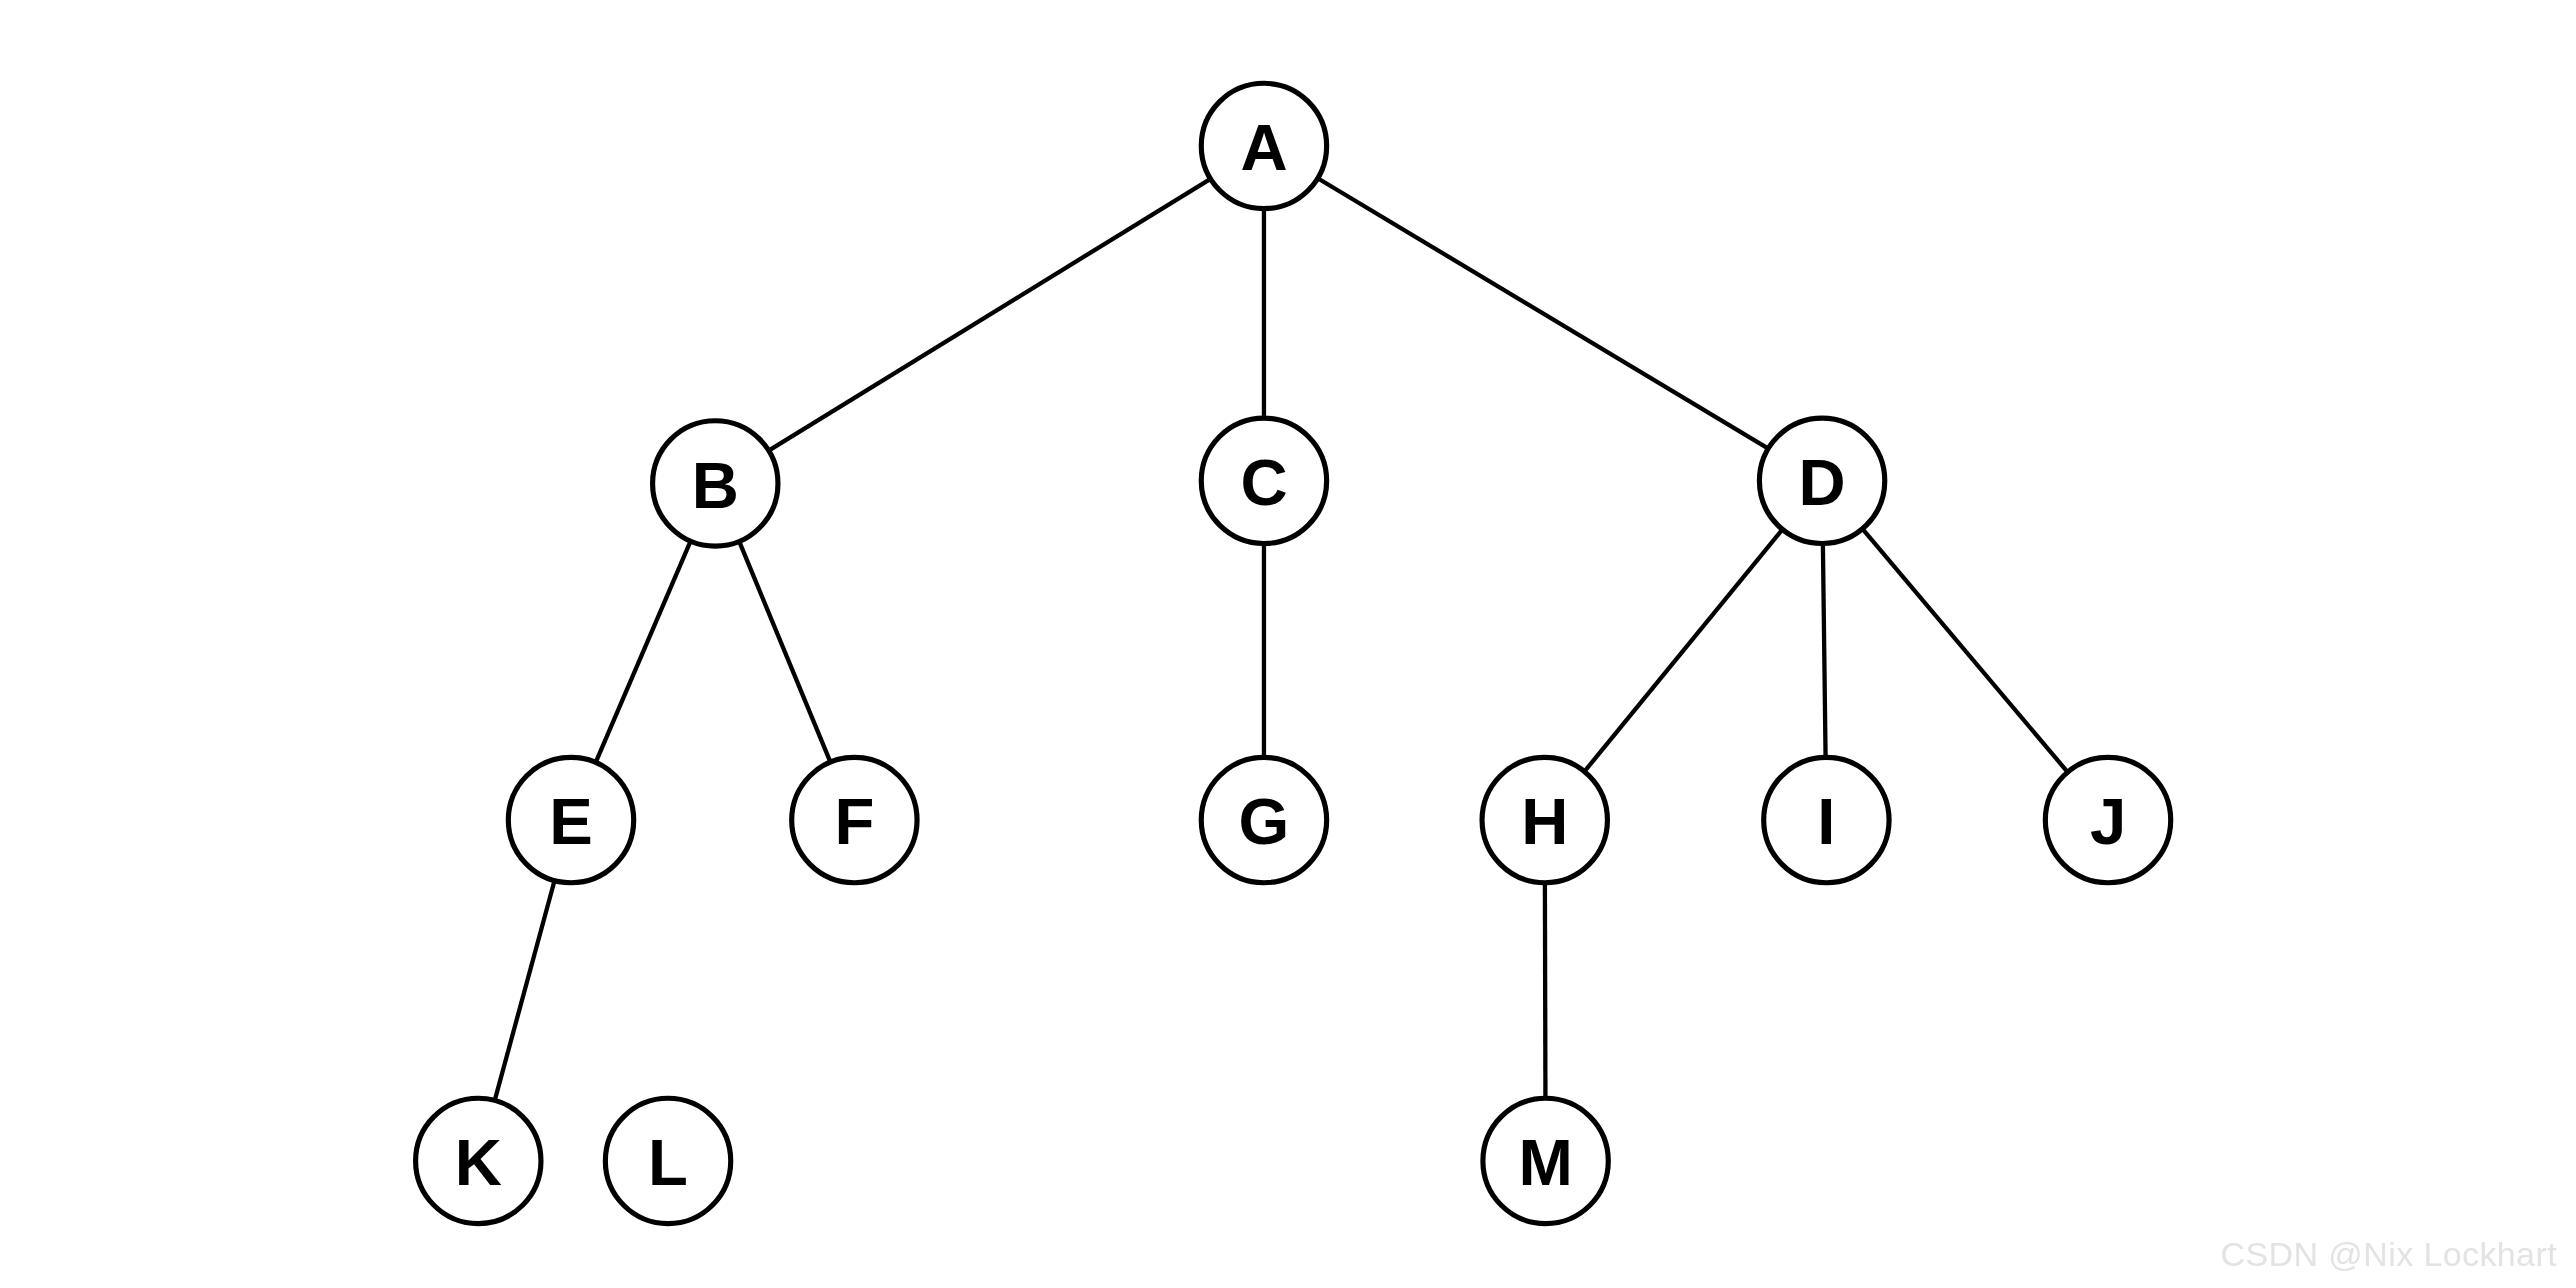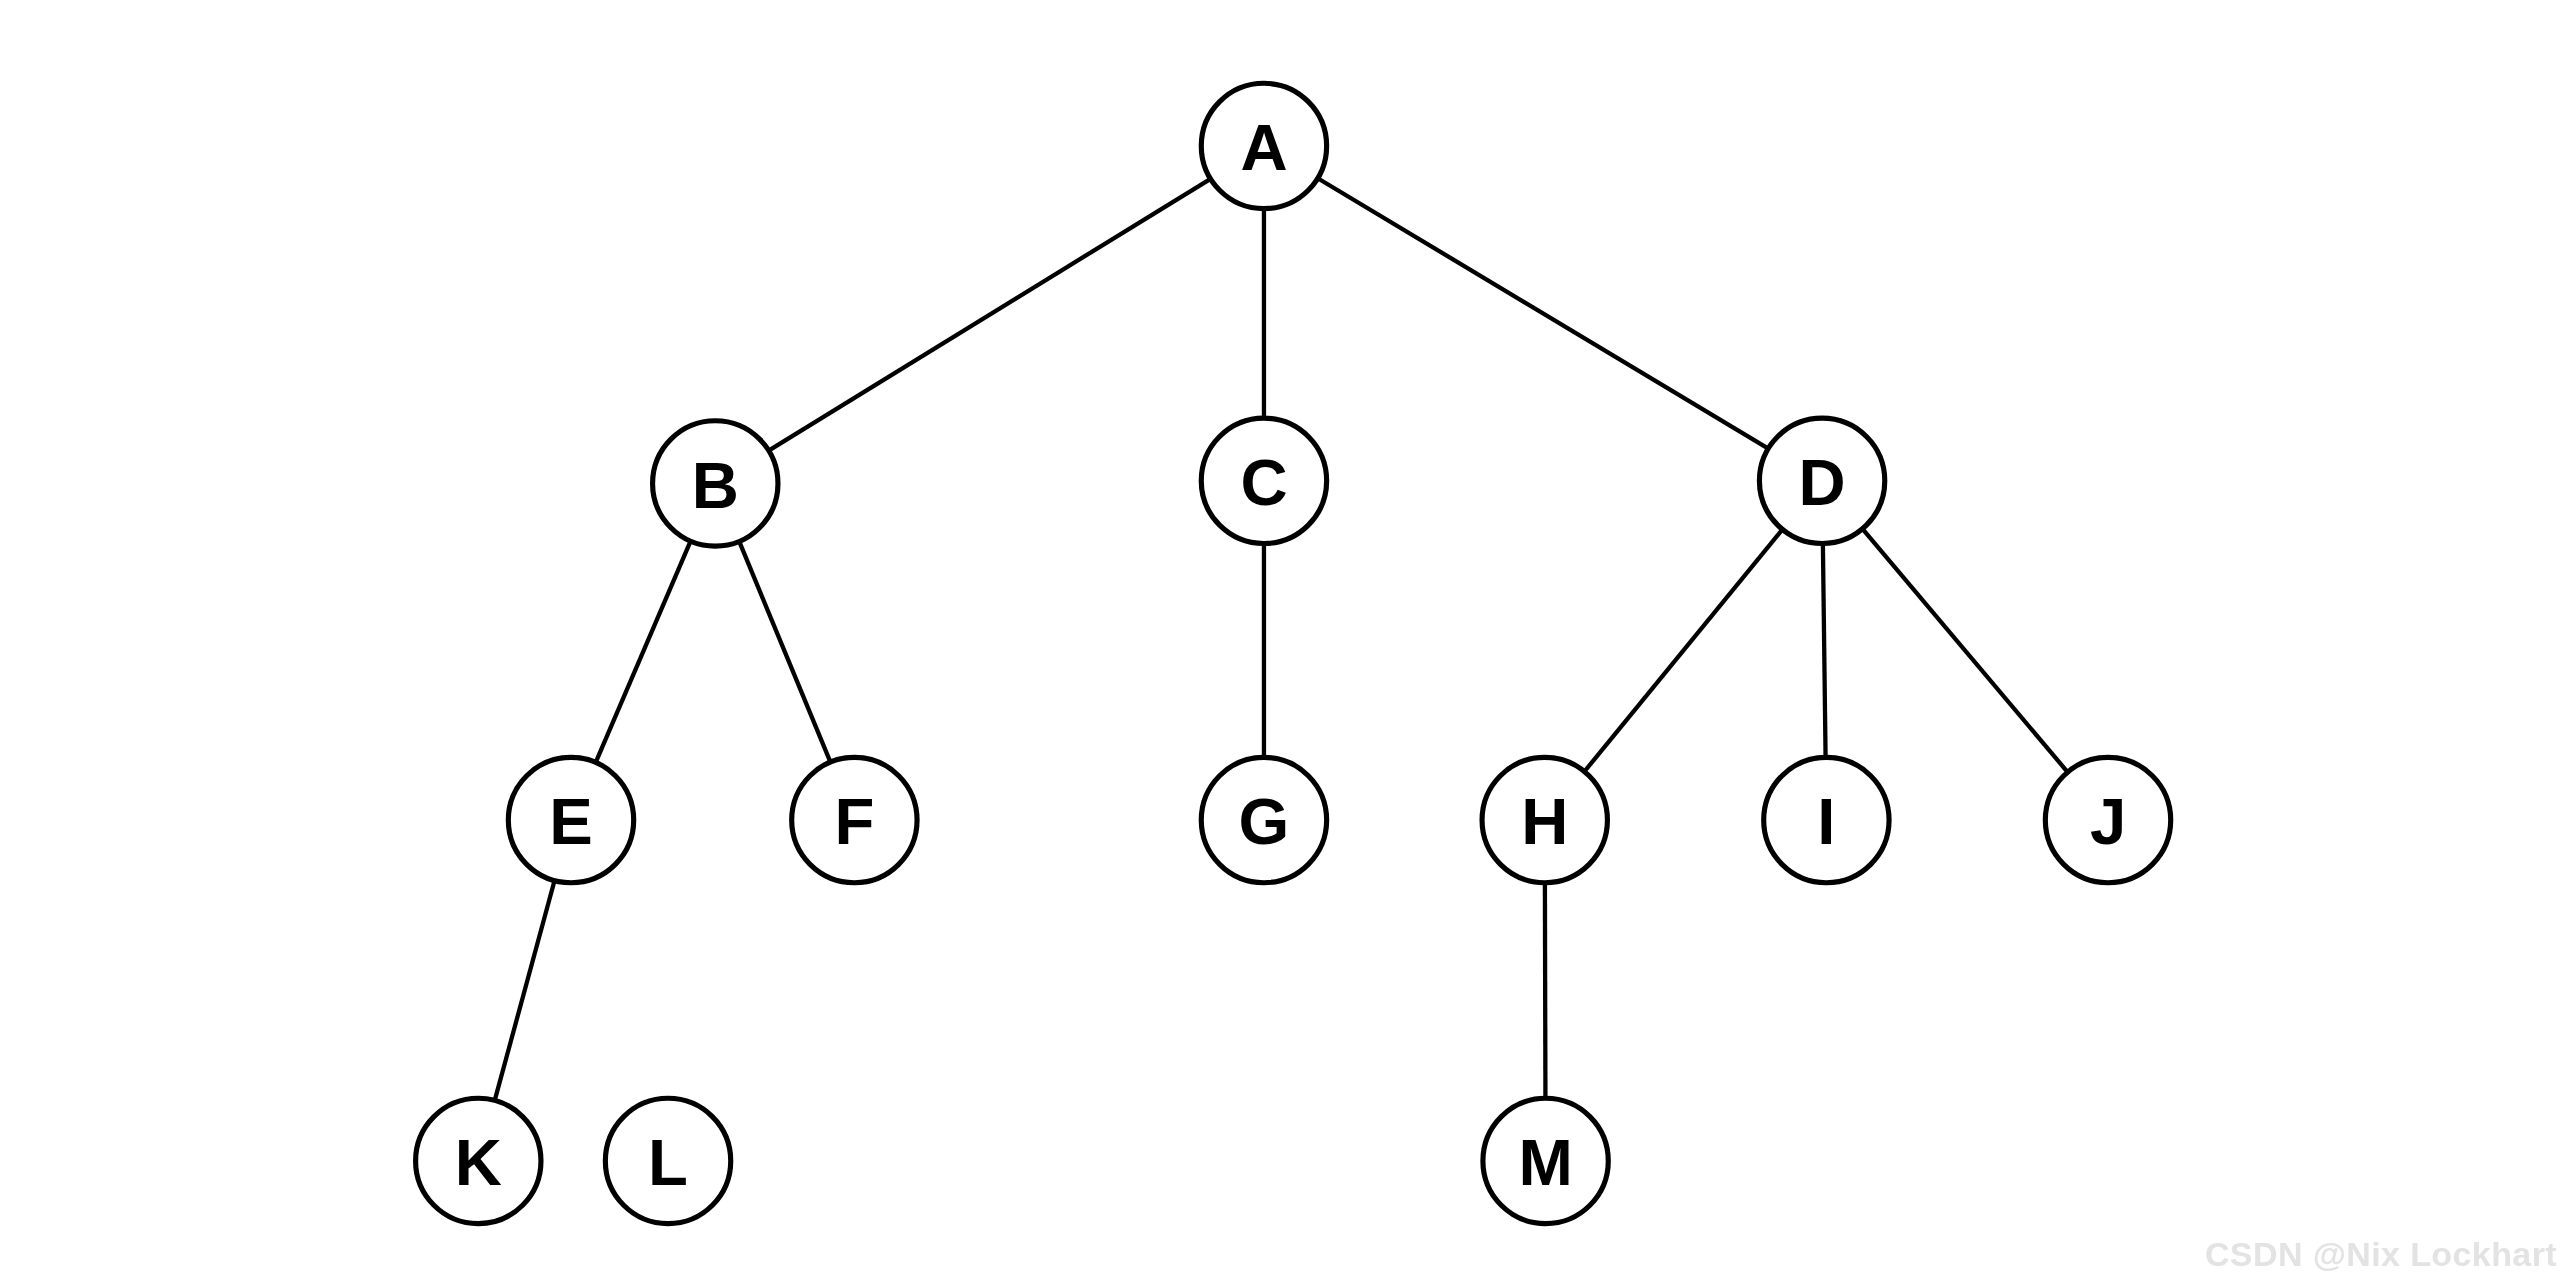--- a/index.html
+++ b/index.html
@@ -48,21 +48,21 @@
     dominant-baseline: central;
     user-select: none;
   }
   .watermark-text {
     position: absolute;
     right: 19px;
     bottom: 13.7px;
     color: #e3e3e3;
     font-family: "Liberation Sans", sans-serif;
     font-size: 34px;
-    font-weight: 700;
+    font-weight: 400;
     letter-spacing: 0.4px;
     white-space: nowrap;
     user-select: none;
   }
 </style>
 </head>
 <body>
 
 <div id="diagram-root">
 

